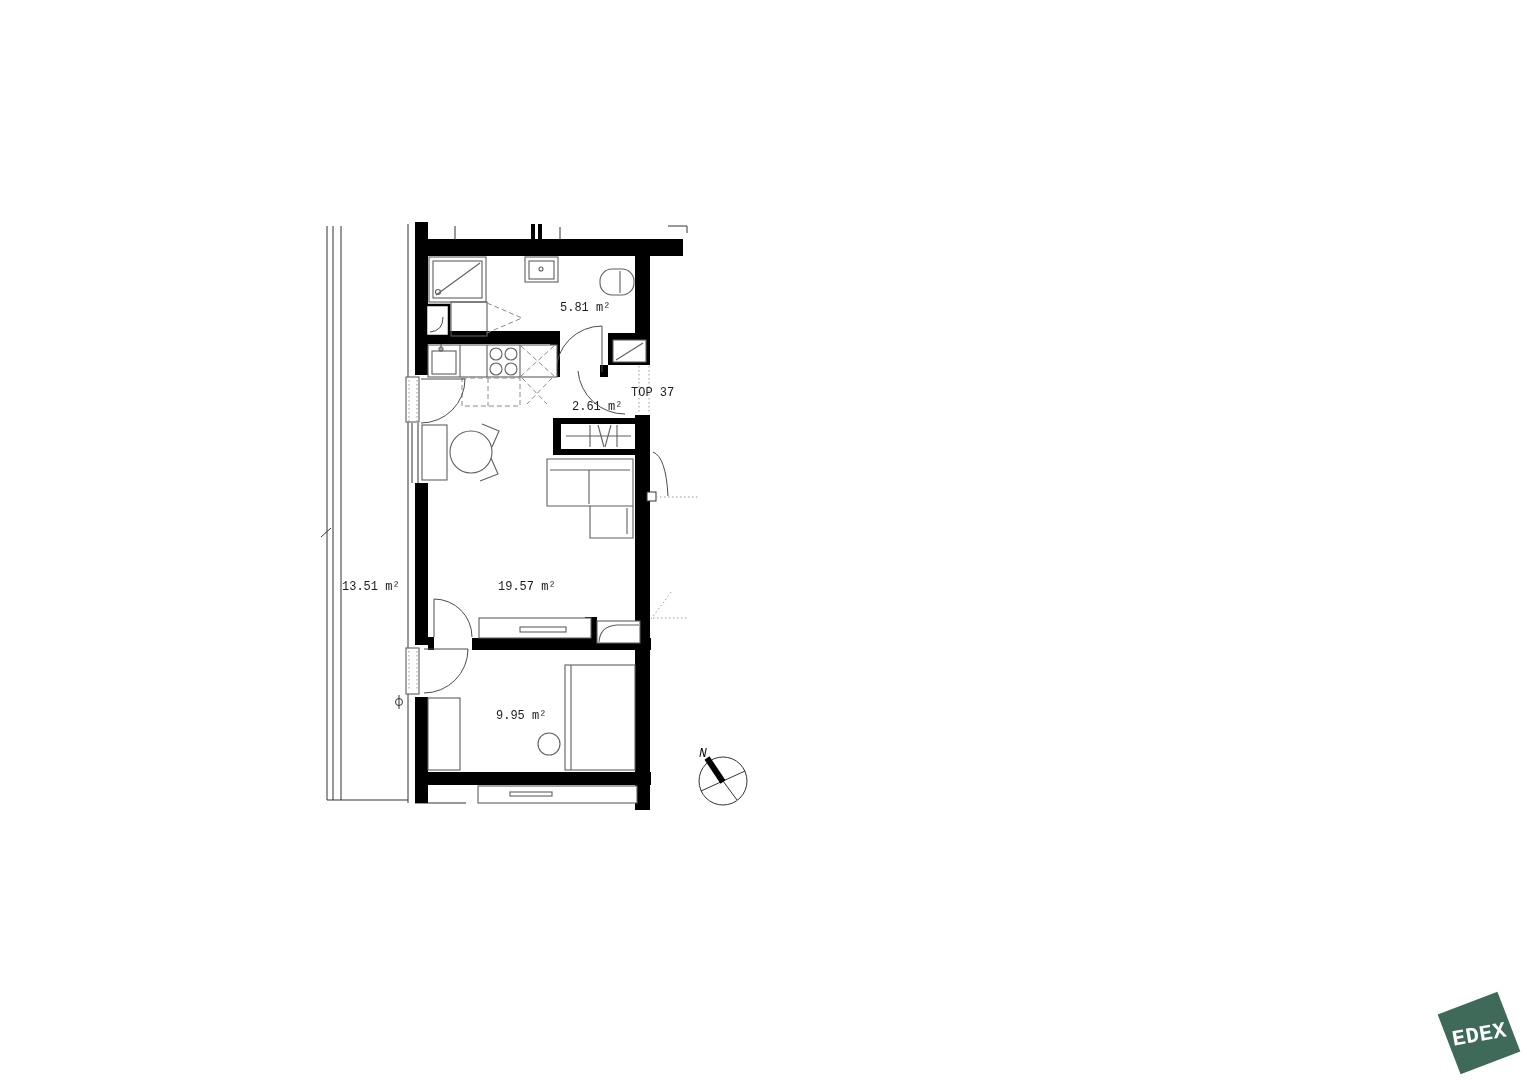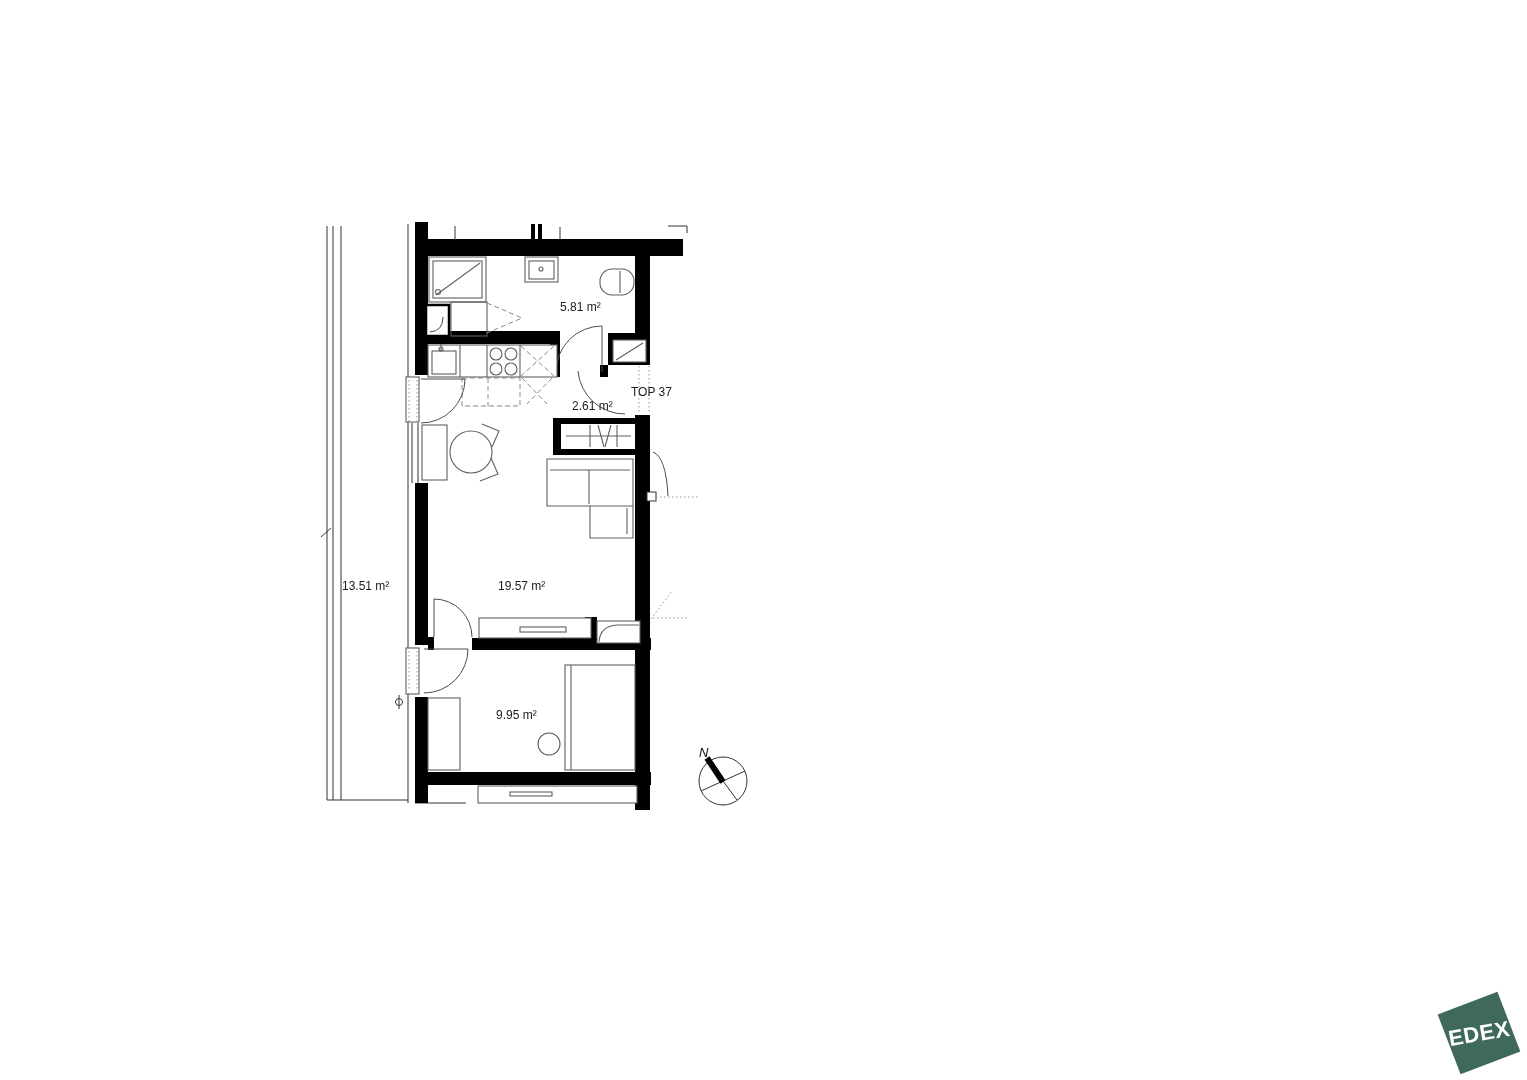--- a/index.html
+++ b/index.html
@@ -1,17 +1,17 @@
 <!DOCTYPE html>
 <html><head>
 <meta charset="utf-8">
 <style>
   html,body{margin:0;padding:0;background:#ffffff;}
   #stage{position:relative;width:1527px;height:1080px;background:#fff;overflow:hidden;
-         font-family:Liberation Sans, sans-serif;}
+         font-family:Liberation Mono, monospace;}
   svg{position:absolute;left:0;top:0;}
   .wall{fill:#000;stroke:none;}
   .thin{stroke:#333;stroke-width:1;fill:none;}
   .fur{stroke:#5f5f5f;stroke-width:1.1;fill:none;}
   .furw{stroke:#5f5f5f;stroke-width:1.1;fill:#fff;}
   .arc{stroke:#4c4c4c;stroke-width:1;fill:none;}
   .dash{stroke:#8a8a8a;stroke-width:1;fill:none;stroke-dasharray:5 3;}
   .dot{stroke:#9a9a9a;stroke-width:1;fill:none;stroke-dasharray:1.5 2.5;}
   .lbl{font-size:12px;fill:#1c1c1c;}
   .north{font-size:13px;font-style:italic;fill:#111;}

